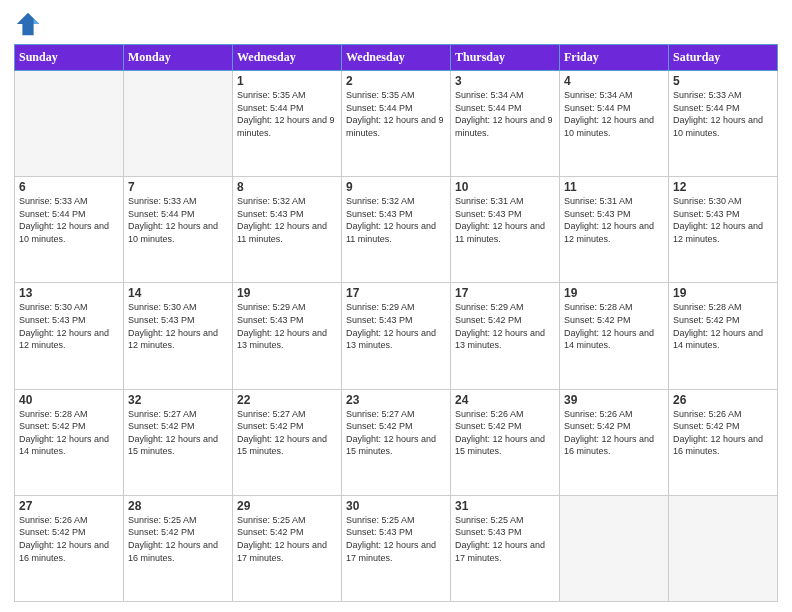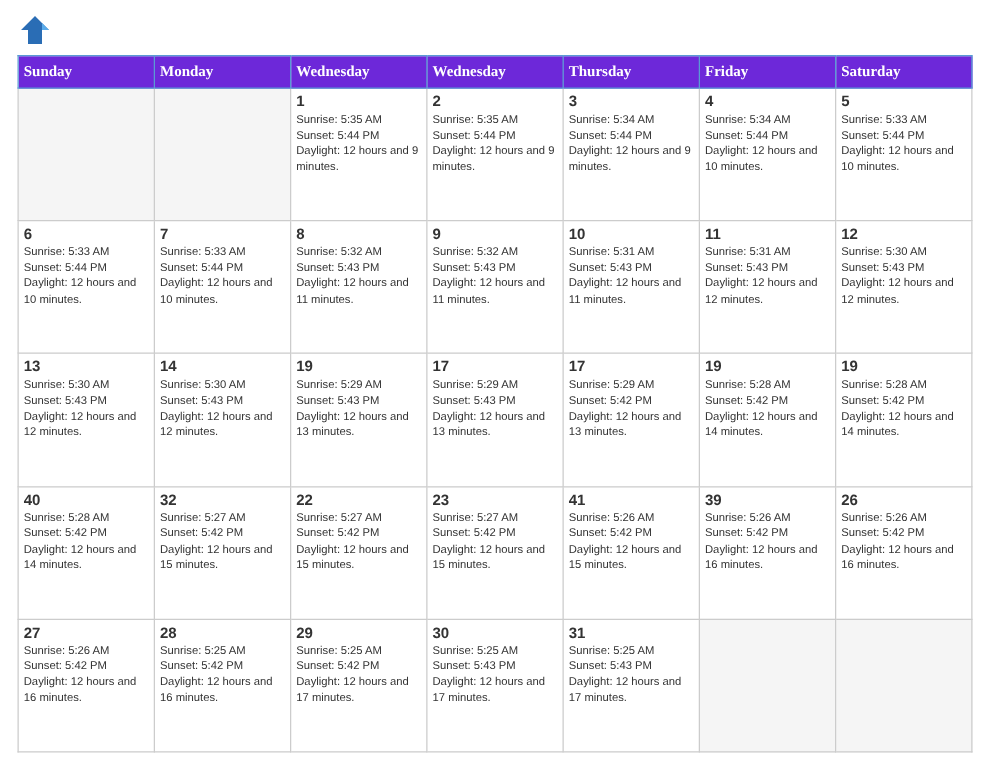--- a/index.html
+++ b/index.html
@@ -223,21 +223,21 @@
           </td>
           <td>
             <span class="day-num">22</span>
             <div class="day-info">Sunrise: 5:27 AM<br>Sunset: 5:42 PM<br>Daylight: 12 hours and 15 minutes.</div>
           </td>
           <td>
             <span class="day-num">23</span>
             <div class="day-info">Sunrise: 5:27 AM<br>Sunset: 5:42 PM<br>Daylight: 12 hours and 15 minutes.</div>
           </td>
           <td>
-            <span class="day-num">41</span>
+            <span class="day-num">24</span>
             <div class="day-info">Sunrise: 5:26 AM<br>Sunset: 5:42 PM<br>Daylight: 12 hours and 15 minutes.</div>
           </td>
           <td>
             <span class="day-num">39</span>
             <div class="day-info">Sunrise: 5:26 AM<br>Sunset: 5:42 PM<br>Daylight: 12 hours and 16 minutes.</div>
           </td>
           <td>
             <span class="day-num">26</span>
             <div class="day-info">Sunrise: 5:26 AM<br>Sunset: 5:42 PM<br>Daylight: 12 hours and 16 minutes.</div>
           </td>

